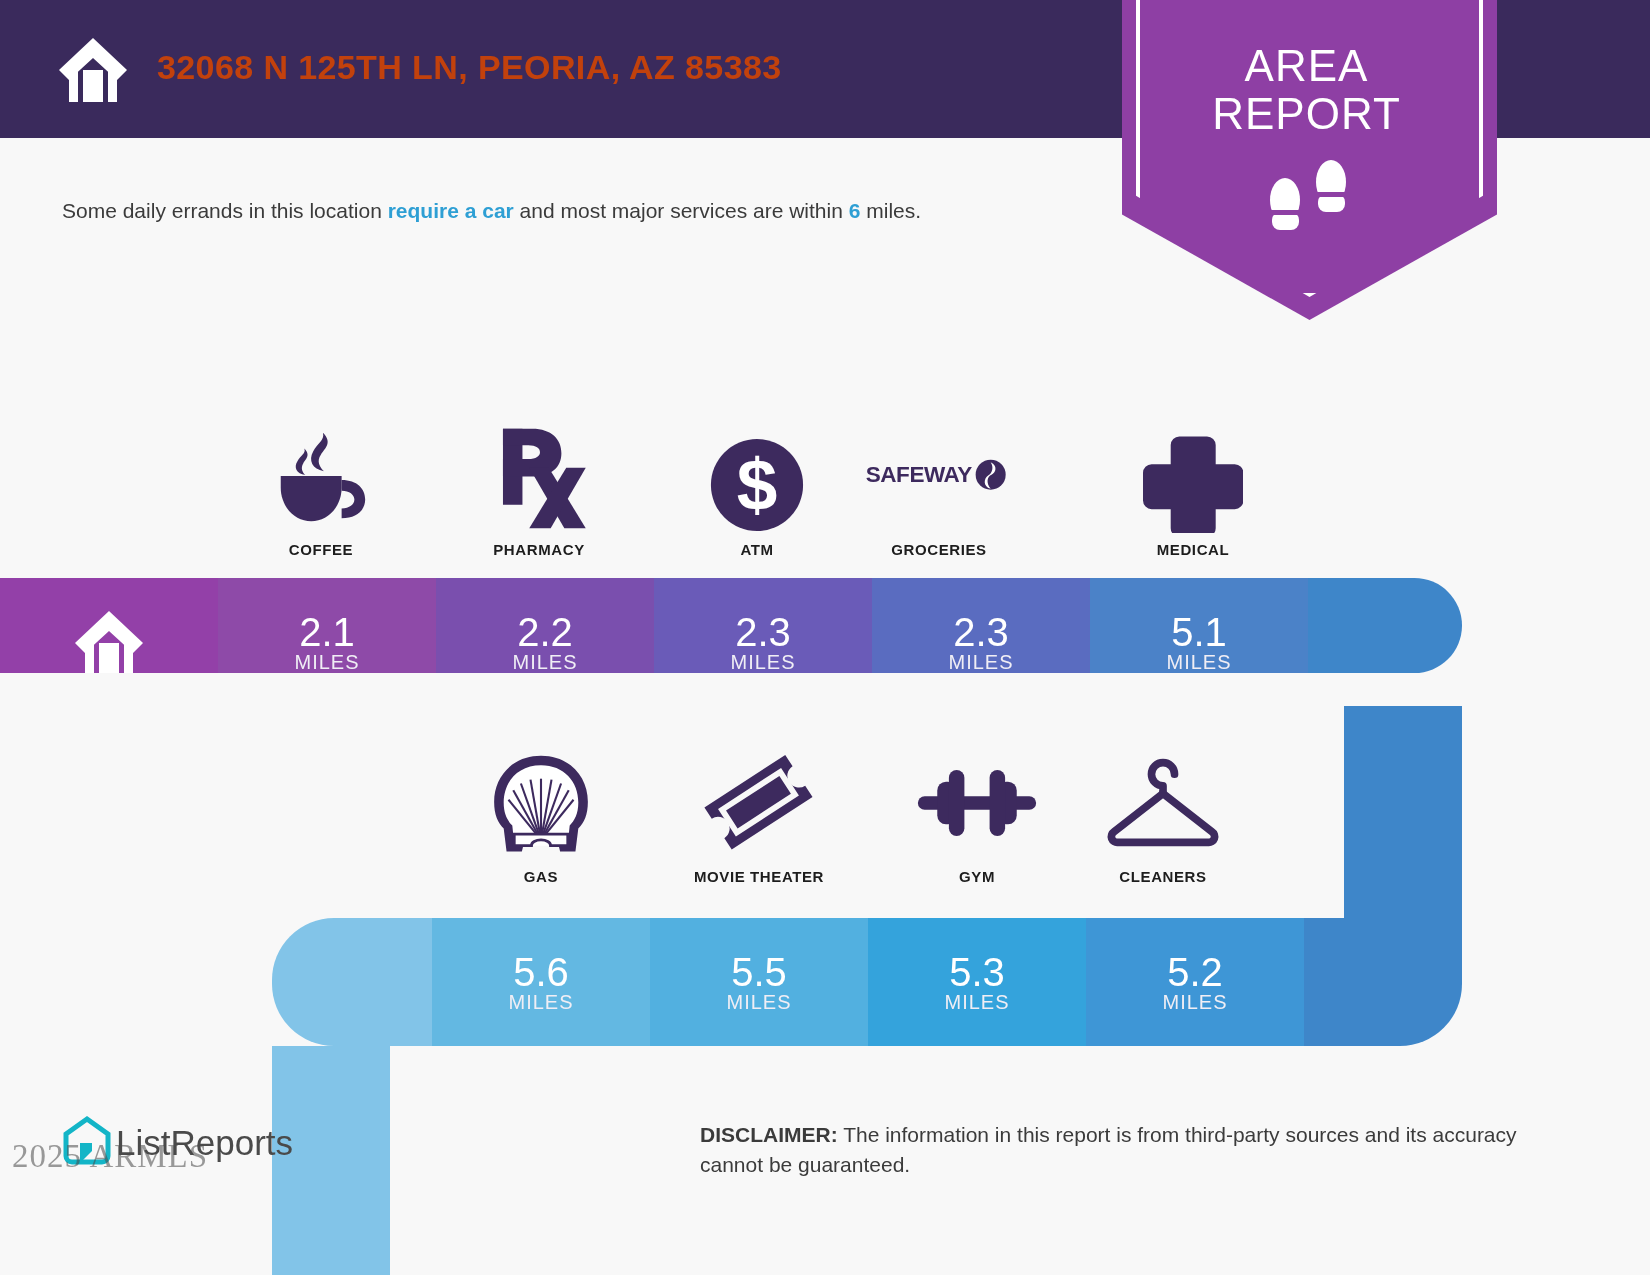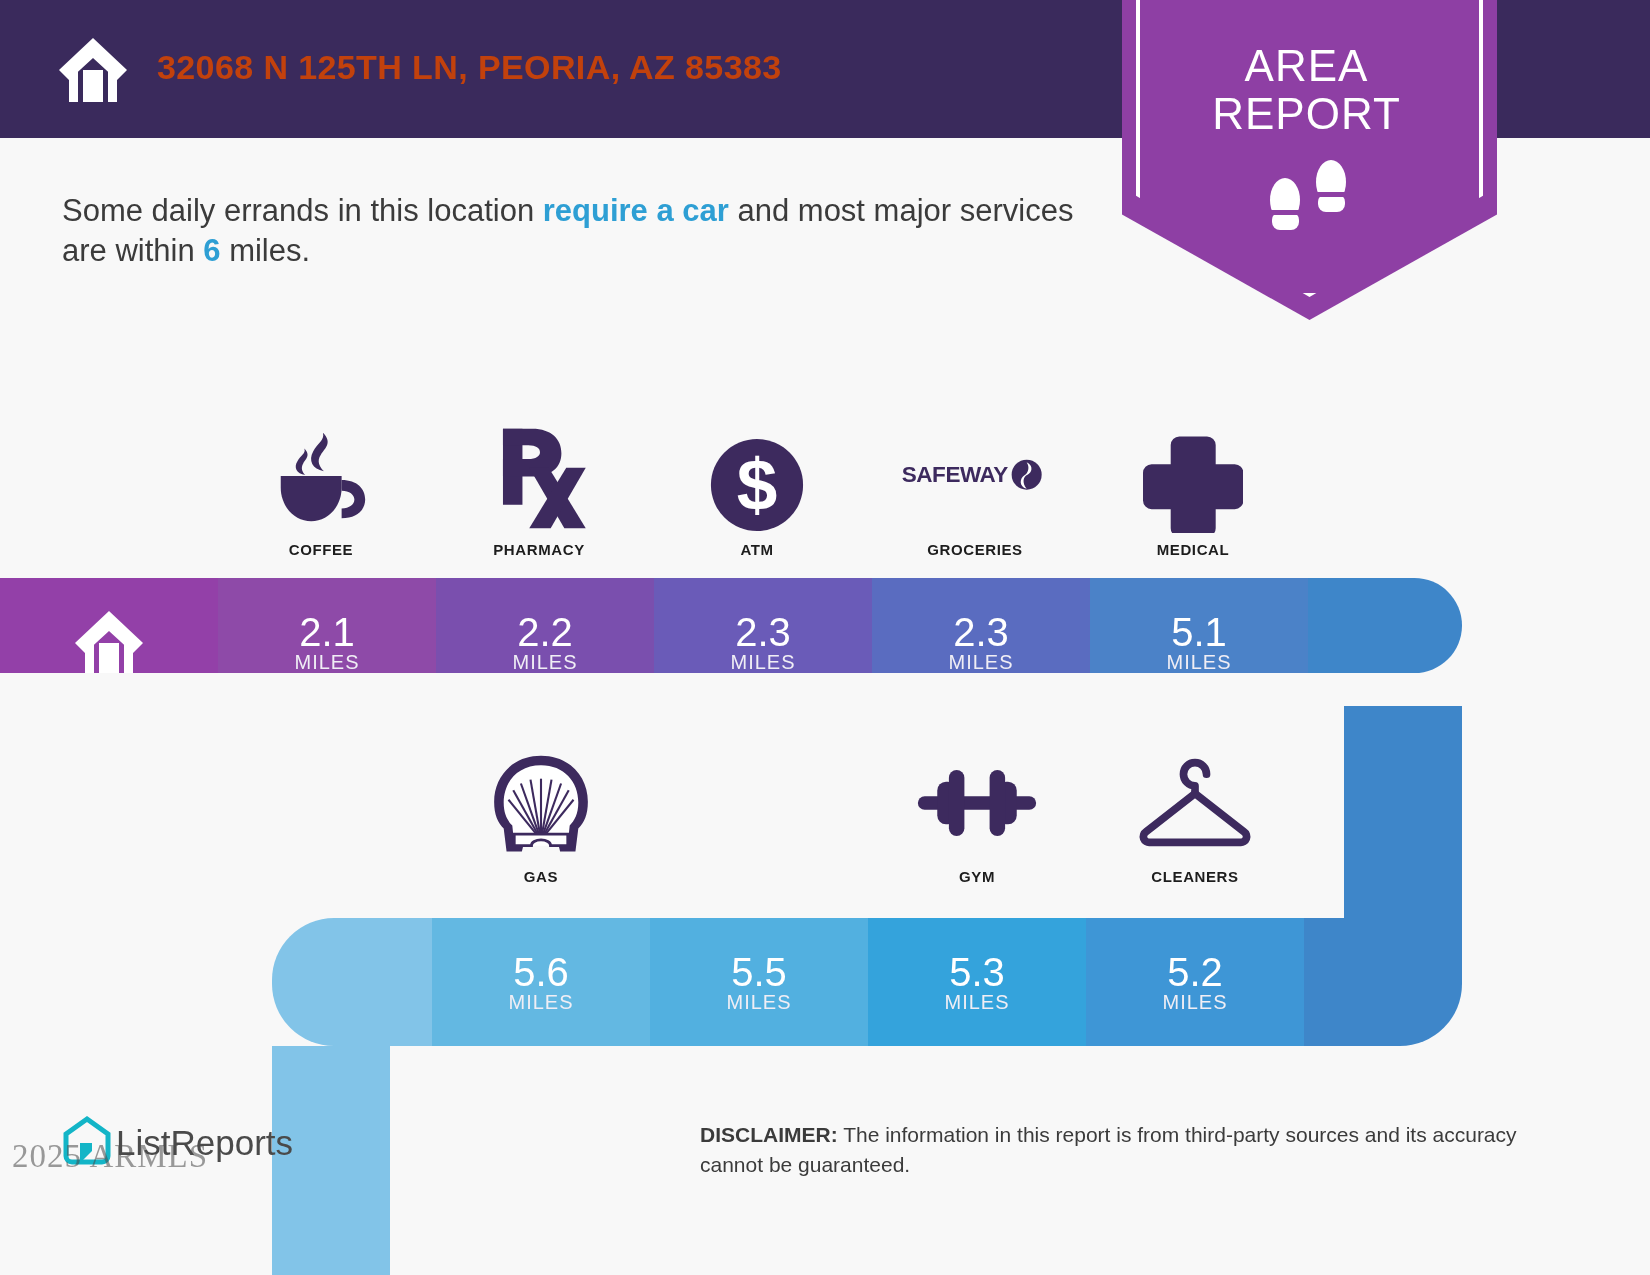--- a/index.html
+++ b/index.html
@@ -45,21 +45,21 @@
     text-align:center;color:#fff;font-size:44px;font-weight:400;
     line-height:48px;letter-spacing:1px;z-index:7;
   }
   .badge-feet{
     position:absolute;left:1255px;top:160px;width:110px;height:80px;z-index:7;
   }
 
   
   .intro{
     position:absolute;left:62px;top:191px;width:1020px;
-    font-size:31px;line-height:40px;color:#3b3b3b;font-weight:400;
+    font-size:21px;line-height:40px;color:#3b3b3b;font-weight:400;
   }
   .hl{color:#2e9fd4;font-weight:700;}
 
   
   .iconrow1{position:absolute;left:212px;top:418px;width:1180px;height:155px;}
   .cell{position:absolute;width:218px;text-align:center;}
   .cell .glyph{height:115px;display:flex;align-items:flex-end;justify-content:center;}
   .cell .lbl{
     margin-top:8px;font-size:15px;font-weight:700;color:#1d1d1d;letter-spacing:.6px;
     white-space:nowrap;
@@ -184,21 +184,21 @@
   <div class="cell" style="left:436px;">
     <div class="glyph">
       <svg viewBox="0 0 100 100" width="96" height="96">
         <circle cx="50" cy="50" r="48" fill="#3d2a5e"></circle>
         <text x="50" y="76" font-family="Liberation Sans, sans-serif" font-size="76" font-weight="700" fill="#fff" text-anchor="middle">$</text>
       </svg>
     </div>
     <div class="lbl">ATM</div>
   </div>
 
-  <div class="cell" style="left:654px;">
+  <div class="cell" style="left:618px;">
     <div class="glyph" style="align-items:center;">
       <svg viewBox="0 0 180 44" width="150" height="37">
         <text x="2" y="30" font-family="Liberation Sans, sans-serif" font-size="27" font-weight="700" fill="#3d2a5e" letter-spacing="-0.5">SAFEWAY</text>
         <circle cx="152" cy="21" r="18" fill="#3d2a5e"></circle>
         <path d="M152 6 c9 4 6 13 1 15 c-5 2 -7 9 -1 17 c-10 -3 -8 -13 -3 -16 c5 -3 7 -10 3 -16z" fill="#fff"></path>
       </svg>
     </div>
     <div class="lbl">GROCERIES</div>
   </div>
 
@@ -265,37 +265,48 @@
           <path d="M55 94 L21 52"></path>
             <path d="M55 94 L89 52"></path>
         </g>
         <rect x="27" y="88" width="56" height="12" fill="#fff"></rect>
         <path d="M27 88 h56 v12 h-18 a10 6 0 0 0 -20 0 h-18z" fill="#fff" stroke="#3d2a5e" stroke-width="3"></path>
       </svg>
     </div>
     <div class="lbl">GAS</div>
   </div>
 
+  <div class="cell" style="left:218px;">
+    <div class="glyph" style="align-items:center;">
+      <svg viewBox="0 0 120 110" width="116" height="106">
+        <g transform="rotate(-33 60 55)">
+          <path d="M10 28 h100 v14 a12 12 0 0 0 0 24 v14 h-100 v-14 a12 12 0 0 0 0 -24z" fill="#3d2a5e"></path>
+          <rect x="24" y="40" width="72" height="28" fill="none" stroke="#f8f8f8" stroke-width="6"></rect>
+        </g>
+      </svg>
+    </div>
+    <div class="lbl">MOVIE THEATER</div>
+  </div>
 
   <div class="cell" style="left:436px;">
     <div class="glyph" style="align-items:center;">
       <svg viewBox="0 0 130 80" width="126" height="78">
         <g fill="#3d2a5e">
           <rect x="4" y="33" width="122" height="14" rx="7"></rect>
           <rect x="24" y="18" width="20" height="44" rx="9"></rect>
           <rect x="86" y="18" width="20" height="44" rx="9"></rect>
           <rect x="36" y="6" width="16" height="68" rx="8"></rect>
           <rect x="78" y="6" width="16" height="68" rx="8"></rect>
         </g>
       </svg>
     </div>
     <div class="lbl">GYM</div>
   </div>
 
-  <div class="cell" style="left:654px;">
+  <div class="cell" style="left:622px;">
     <div class="glyph" style="align-items:center;">
       <svg viewBox="0 0 130 100" width="126" height="96">
         <g fill="none" stroke="#3d2a5e" stroke-width="8" stroke-linecap="round" stroke-linejoin="round">
           <path d="M65 40 v-8 a12 12 0 1 1 12 -12"></path>
           <path d="M65 40 L14 80 a6 6 0 0 0 4 11 h94 a6 6 0 0 0 4 -11 z"></path>
         </g>
       </svg>
     </div>
     <div class="lbl">CLEANERS</div>
   </div>

